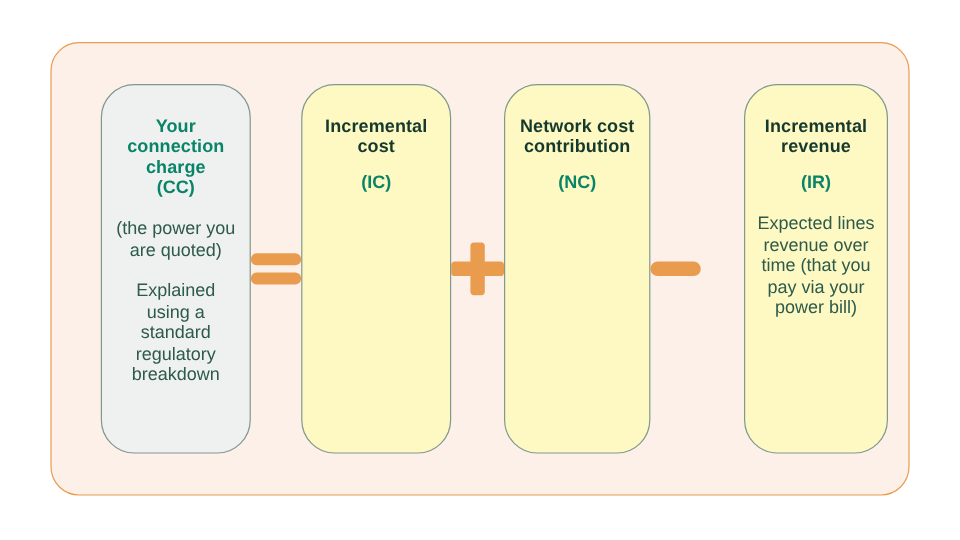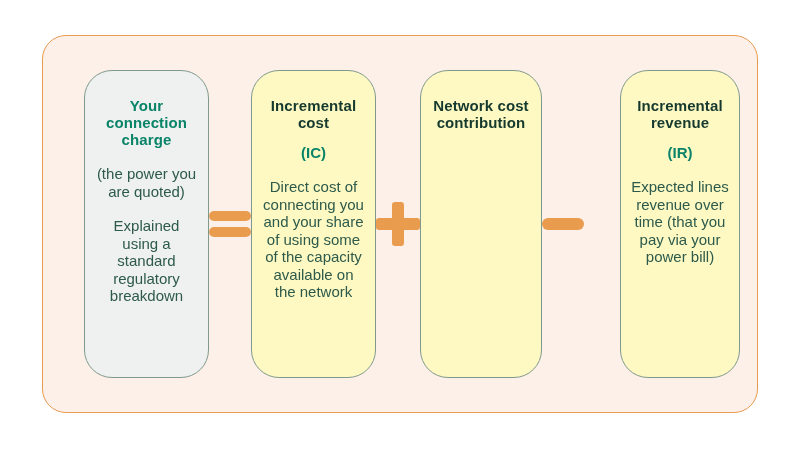--- a/index.html
+++ b/index.html
@@ -106,51 +106,49 @@
   }
 </style>
 </head>
 <body>
 
 <div class="stage">
   <div class="panel">
 
     <div class="card highlight w1">
       <div class="card-title">Your connection charge</div>
+      <div class="card-abbr">(CC)</div>
       <div class="card-body">
         <p>(the power you are quoted)</p>
         <p>Explained using a standard regulatory breakdown</p>
       </div>
     </div>
 
     <div class="op">
       <div class="equals">
         <div class="bar"></div>
         <div class="bar"></div>
       </div>
     </div>
 
     <div class="card w2">
       <div class="card-title">Incremental cost</div>
       <div class="card-abbr">(IC)</div>
-      <div class="card-body">
-        <p>Direct cost of connecting you and your share of using some of the capacity available on the network</p>
-
-      </div>
     </div>
 
     <div class="op">
       <div class="plus">
         <div class="bar-h"></div>
         <div class="bar-v"></div>
       </div>
     </div>
 
     <div class="card w3">
       <div class="card-title">Network cost contribution</div>
+      <div class="card-abbr">(NC)</div>
     </div>
 
     <div class="op">
       <div class="minus">
         <div class="bar"></div>
       </div>
     </div>
 
     <div class="card w4">
       <div class="card-title">Incremental revenue</div>

